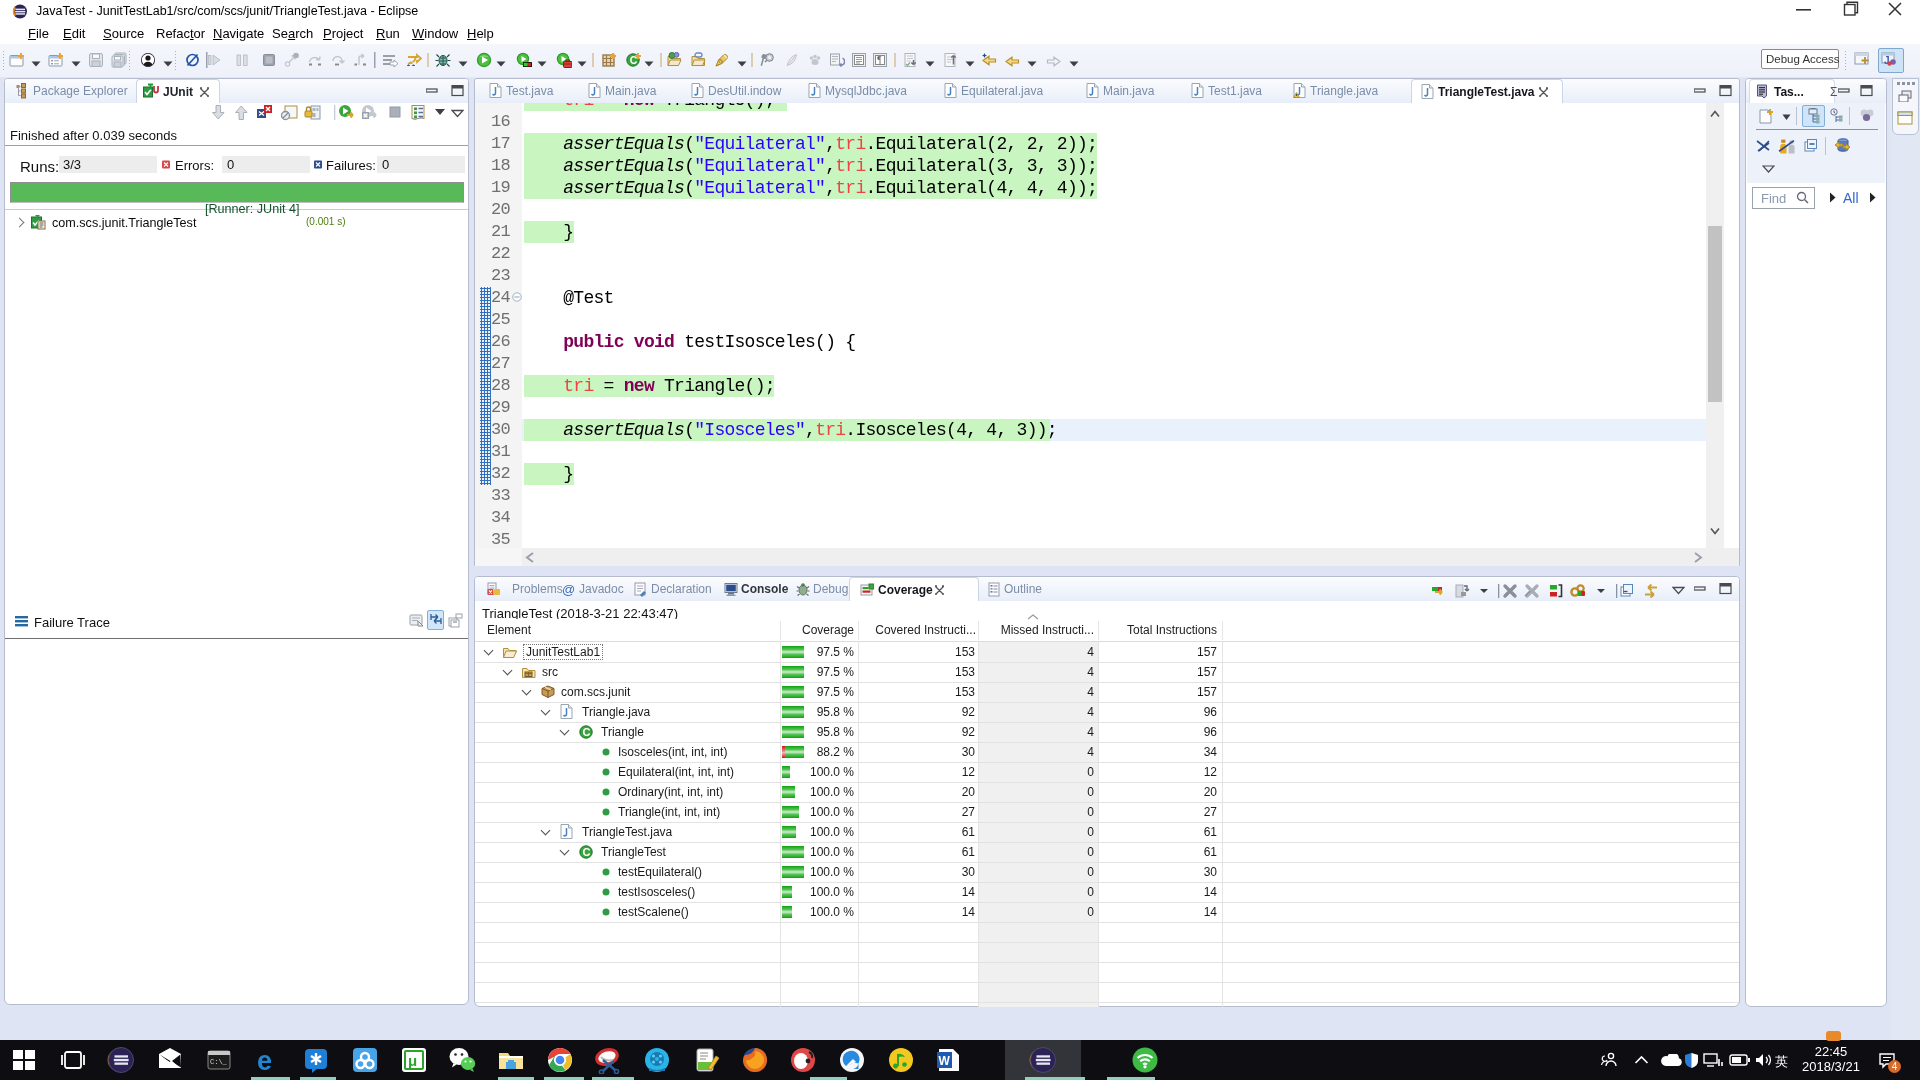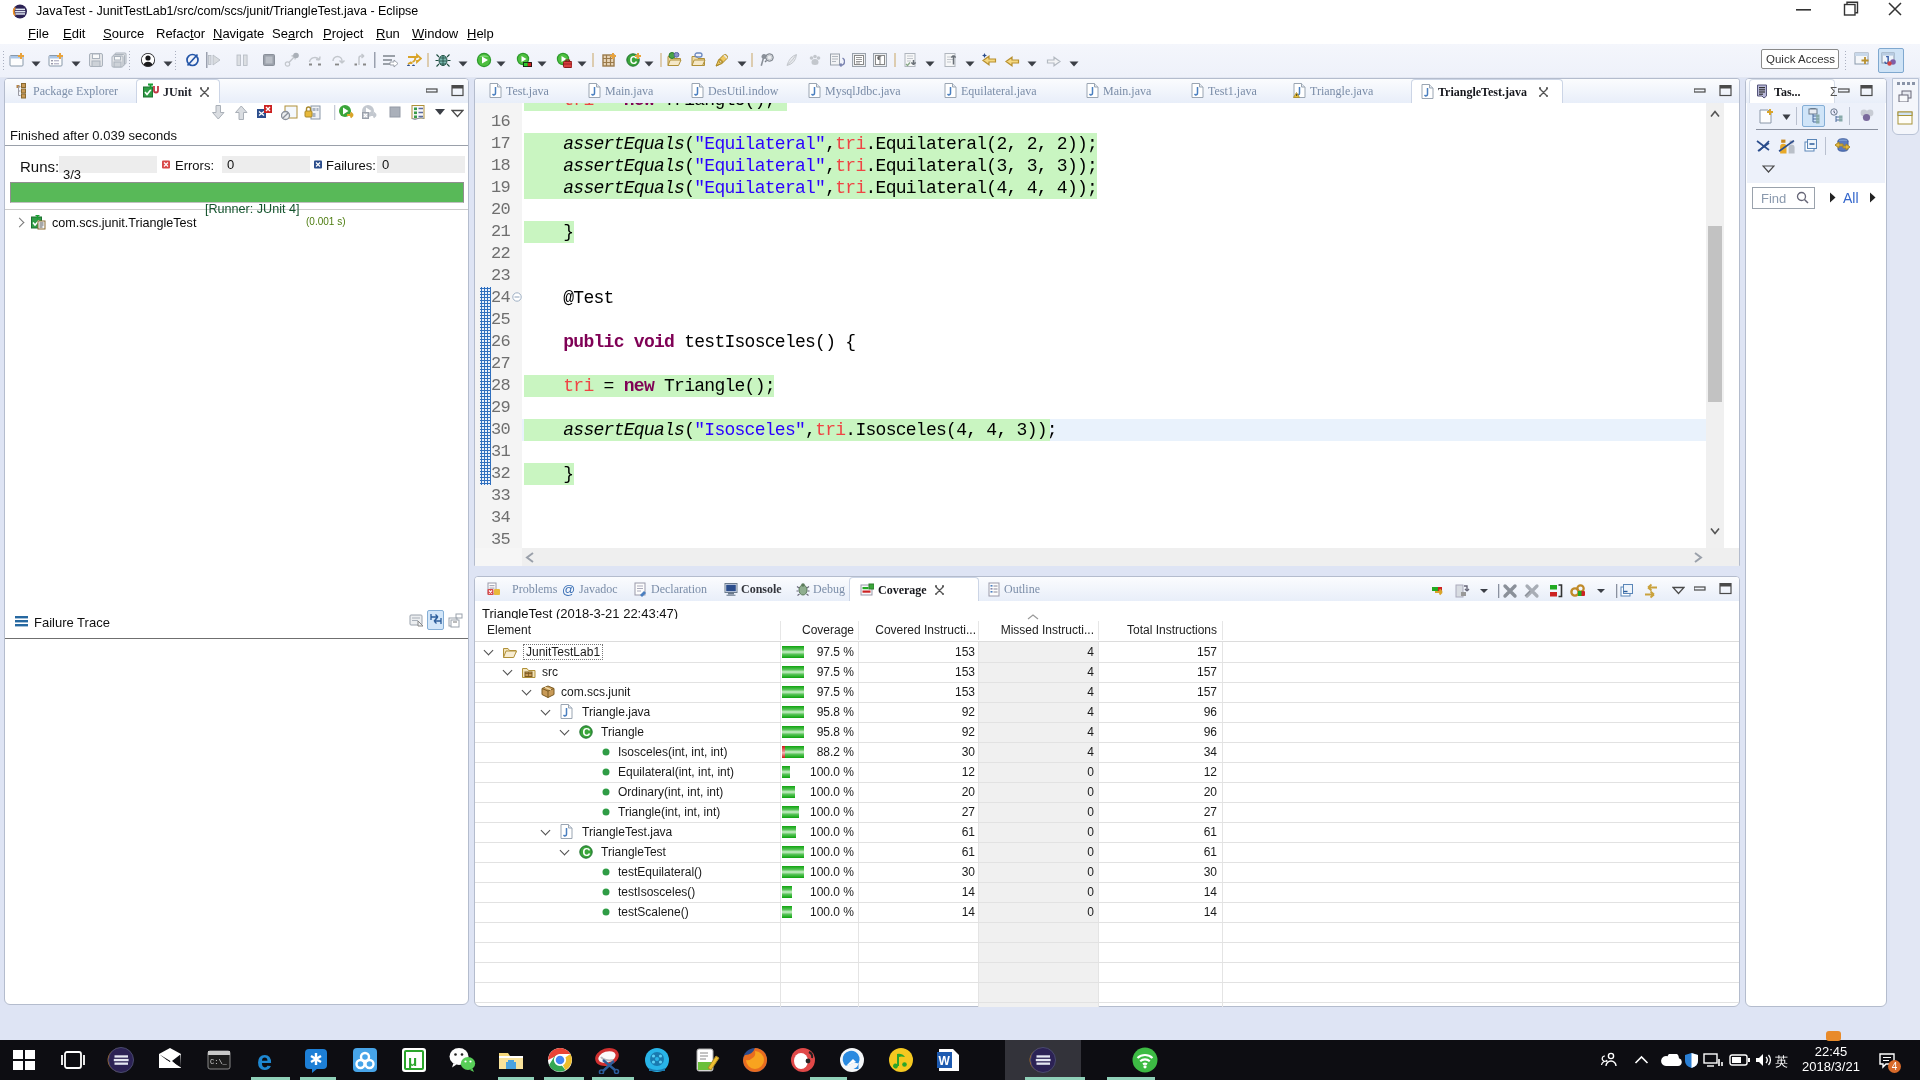--- a/index.html
+++ b/index.html
@@ -3,21 +3,21 @@
 *{margin:0;padding:0;box-sizing:border-box;}
 html,body{width:1920px;height:1080px;overflow:hidden;background:#dee4f4;font-family:"Liberation Sans",sans-serif;}
 .abs{position:absolute;}
 .titlebar{position:absolute;left:0;top:0;width:1920px;height:22px;background:#ffffff;}
 .menubar{position:absolute;left:0;top:22px;width:1920px;height:22px;background:#ffffff;font-size:13px;color:#000;}
 .menubar span{position:absolute;top:4px;}
 .toolbar{position:absolute;left:0;top:44px;width:1920px;height:34px;background:linear-gradient(#f4f6fc,#eef1fa);border-bottom:1px solid #e3e7f2;}
 .panel{position:absolute;background:#fff;border:1px solid #b4bccd;border-radius:4px 4px 6px 6px;}
 .tabrow{position:absolute;left:0;top:0;right:0;height:24px;background:linear-gradient(#fbfcfe,#e8eef9);border-radius:3px 3px 0 0;}
 .tab{position:absolute;top:0;height:24px;font-size:12px;color:#7b8da8;white-space:nowrap;}
-.tab .lbl{position:absolute;top:5px;font-family:Liberation Serif, serif;}
+.tab .lbl{position:absolute;top:5px;}
 .tabActive{background:#fff;border:1px solid #ccd5e6;border-bottom:none;border-radius:4px 4px 0 0;color:#23252d;}
 .ic{position:absolute;}
 .hl-green{position:absolute;background:#c9f5c1;height:22px;}
 .codeline{position:absolute;height:22px;line-height:22px;font-family:"Liberation Mono",monospace;font-size:18px;letter-spacing:-0.73px;white-space:pre;color:#000;}
 .kw{color:#7f0055;font-weight:bold;}
 .str{color:#2a00ff;}
 .fld{color:#ef4444;}
 .itl{font-style:italic;}
 .lnum{position:absolute;width:35px;text-align:right;font-family:"Liberation Mono",monospace;font-size:17px;letter-spacing:-0.7px;color:#6f6f6f;height:22px;line-height:22px;}
 .gridv{position:absolute;width:1px;background:#e4e4e4;}
@@ -300,21 +300,21 @@
   </svg>
 <svg class="ic" style="left:1046px;top:52px" width="16" height="16" viewBox="0 0 16 16">
     <path d="M1.5 8 h6.5 v-2.8 l6 4.3 -6 4.3 v-2.8 h-6.5z" fill="#f2f3f5" stroke="#b4bac2" stroke-width="1.2"></path>
   </svg>
 <svg class="ic" style="left:1069px;top:56px" width="10" height="11" viewBox="0 0 10 11">
     <path d="M0.5 5.5 h9 l-4.5 5z" fill="#3b3f46"></path>
   </svg>
 <div class="dotsep" style="left:2px"></div>
 <div class="dotsep" style="left:128px"></div>
 <div class="dotsep" style="left:174px"></div>
-<div class="abs" style="left:1761px;top:49px;width:78px;height:20px;border:1px solid #8a8a8a;background:#fff;border-radius:2px;font-size:11.5px;color:#333;padding:3px 0 0 4px;white-space:nowrap">Quick Access</div>
+<div class="abs" style="left:1761px;top:49px;width:78px;height:20px;border:1px solid #8a8a8a;background:#fff;border-radius:2px;font-size:11.5px;color:#333;padding:3px 0 0 4px;white-space:nowrap">Debug Access</div>
 <div class="dotsep" style="left:1844px"></div>
 <svg class="ic" style="left:1854px;top:51px" width="16" height="16" viewBox="0 0 16 16">
     <rect x="1" y="2" width="13" height="11" fill="#f5f7fa" stroke="#8a9aac"></rect>
     <rect x="1" y="2" width="13" height="3" fill="#c8d8ea"></rect>
     <path d="M11 6 v7 M7.5 9.5 h7" stroke="#b8902f" stroke-width="1.8"></path>
   </svg>
 <div class="abs" style="left:1878px;top:48px;width:26px;height:25px;background:#cfe3f6;border:1px solid #7fa8cf;border-radius:2px"></div>
 <svg class="ic" style="left:1881px;top:51px" width="16" height="16" viewBox="0 0 16 16">
     <rect x="1" y="2" width="12" height="10" fill="#eef4fb" stroke="#8a9aac"></rect>
     <rect x="1" y="2" width="12" height="2.6" fill="#b8cce2"></rect>
@@ -406,21 +406,21 @@
     </svg>
 <svg class="ic" style="left:428px;top:25px" width="17" height="17" viewBox="0 0 17 17">
       <path d="M2 5 h10 l-5 6z" fill="#3b3f46"></path>
     </svg>
 <svg class="ic" style="left:446px;top:30px" width="13" height="9" viewBox="0 0 13 9">
       <path d="M1 1.5 h11 l-5.5 6z" fill="none" stroke="#4a4a4a" stroke-width="1.3"></path>
     </svg>
 <span class="abs" style="left:5px;top:49px;font-size:13px;color:#111">Finished after 0.039 seconds</span>
 <div class="abs" style="left:0px;top:66px;width:463px;height:1px;background:#9aa0aa"></div>
 <span class="abs" style="left:15px;top:79px;font-size:15px;color:#111">Runs:</span>
-<div class="abs" style="left:54px;top:77px;width:98px;height:17px;background:#ededed;font-size:13px;color:#111;padding:11px 0 0 4px">3/3</div>
+<div class="abs" style="left:54px;top:77px;width:98px;height:17px;background:#ededed;font-size:13px;color:#111;padding:1px 0 0 4px">3/3</div>
 <svg class="ic" style="left:157px;top:81px" width="8" height="9" viewBox="0 0 8 9">
       <rect x="0" y="0.5" width="8" height="8" rx="1" fill="#d84848"></rect>
       <path d="M2 2.5 l4 4 m0-4 l-4 4" stroke="#fff" stroke-width="1.2"></path>
     </svg>
 <span class="abs" style="left:170px;top:79px;font-size:13px;color:#111">Errors:</span>
 <div class="abs" style="left:217px;top:77px;width:88px;height:17px;background:#ededed;font-size:13px;color:#111;padding:1px 0 0 5px">0</div>
 <svg class="ic" style="left:309px;top:81px" width="8" height="9" viewBox="0 0 8 9">
       <rect x="0" y="0.5" width="8" height="8" rx="1" fill="#2b4d8c"></rect>
       <path d="M2 2.5 l4 4 m0-4 l-4 4" stroke="#fff" stroke-width="1.2"></path>
     </svg>

